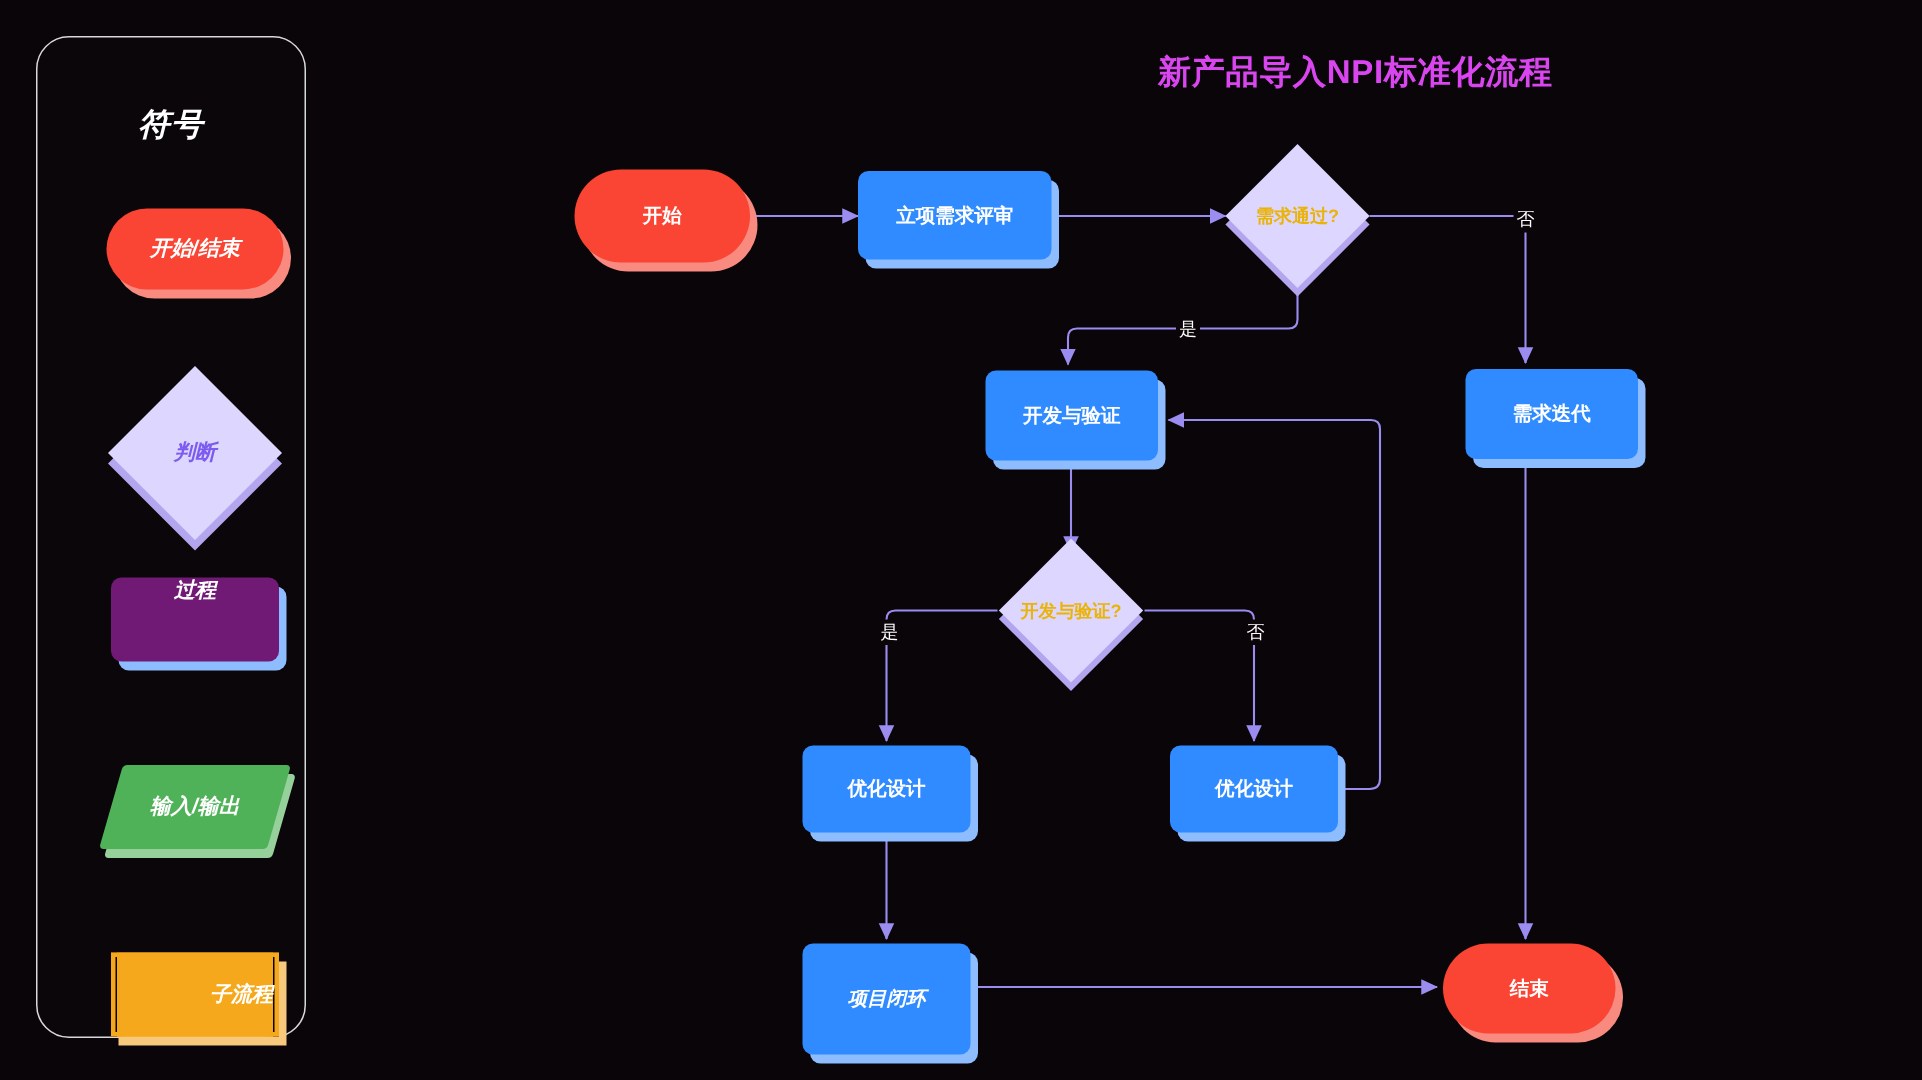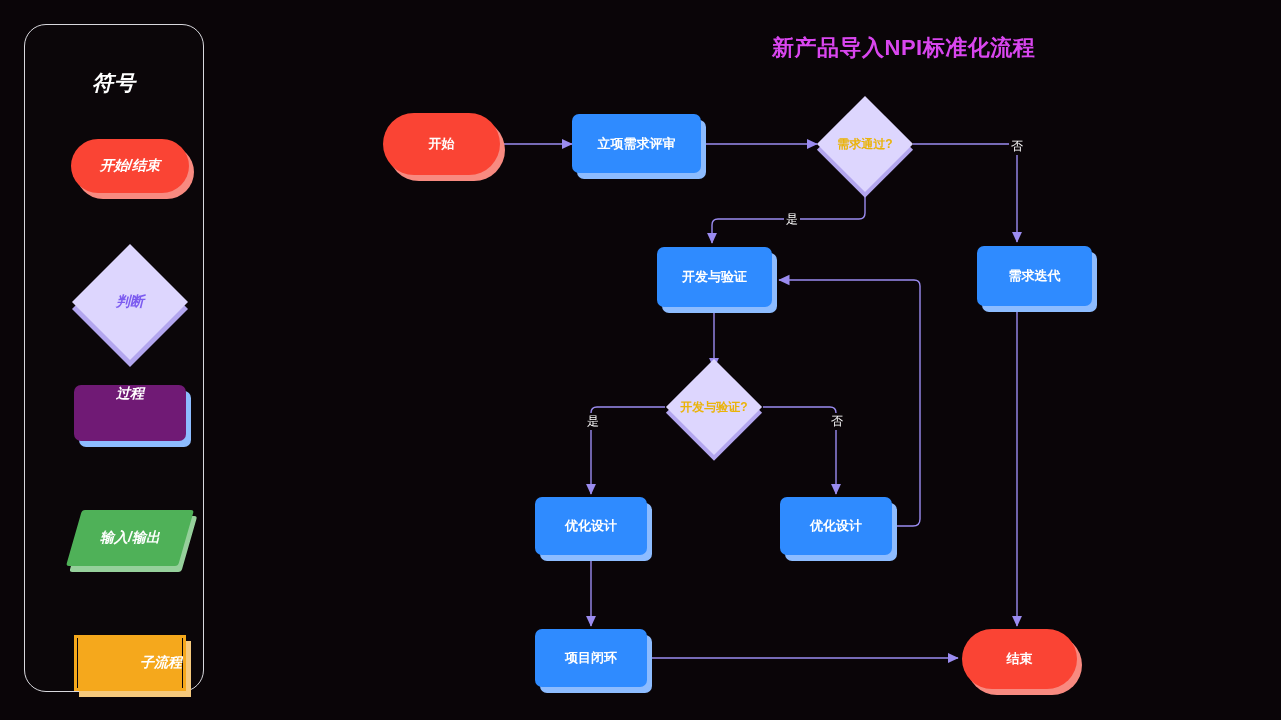--- a/index.html
+++ b/index.html
@@ -288,21 +288,21 @@
 </div>
 
 <div class="node n-process" style="left:535px; top:497px; width:112px; height:58px;">
   <span>优化设计</span>
 </div>
 
 <div class="node n-process" style="left:780px; top:497px; width:112px; height:58px;">
   <span>优化设计</span>
 </div>
 
-<div class="node n-process" style="left:535px; top:629px; width:112px; height:58px;">
+<div class="node n-process" style="left:535px; top:629px; width:112px; height:74px;font-style:italic;">
   <span>项目闭环</span>
 </div>
 
 <div class="node n-terminator" style="left:962px; top:629px; width:115px; height:60px;">
   <span>结束</span>
 </div>
 
 <div class="edge-label" style="left:1009px; top:138px;">否</div>
 <div class="edge-label" style="left:784px; top:211px;">是</div>
 <div class="edge-label" style="left:585px; top:413px;">是</div>

